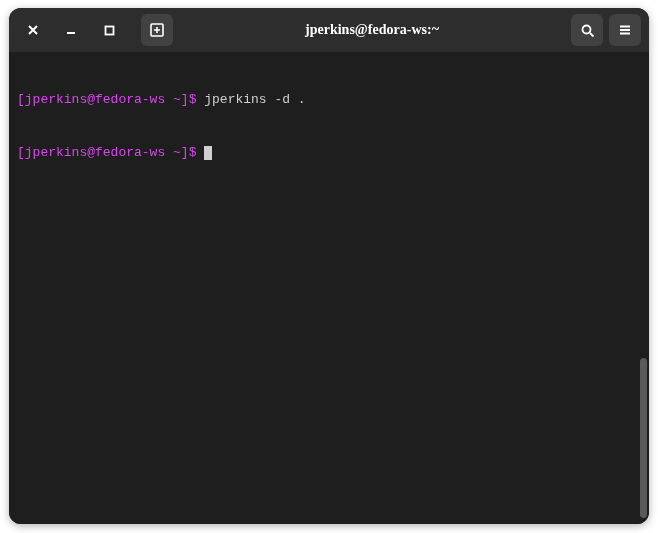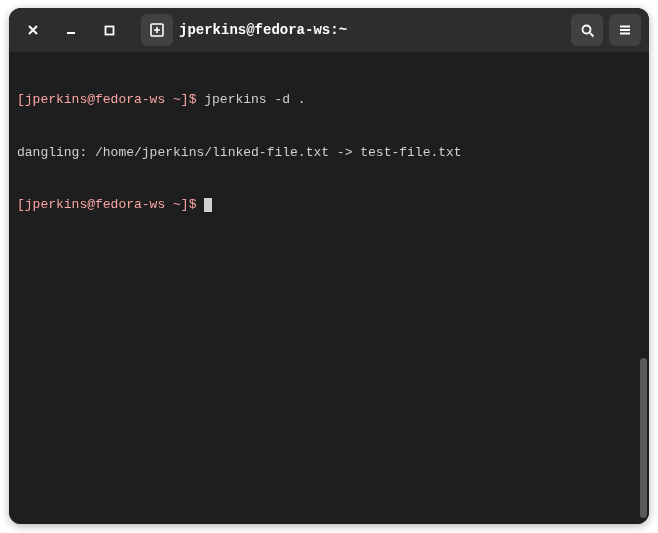--- a/index.html
+++ b/index.html
@@ -42,23 +42,23 @@
       justify-content: center;
       color: #ffffff;
       cursor: pointer;
     }
     .titlebar-btn.newTab {
       background: #414141;
       margin-left: 10px;
     }
     .titlebar-title {
       flex: 1;
-      text-align: left;
+      text-align: center;
       color: #ffffff;
-      font-family: Liberation Mono, monospace;
+      font-family: Liberation Serif, serif;
       font-size: 14px;
       font-weight: 600;
     }
     .titlebar-right {
       display: flex;
       gap: 6px;
     }
     .titlebar-btn.boxed {
       background: #414141;
     }
@@ -71,21 +71,21 @@
       line-height: 1.35;
       font-family: 'Menlo', 'Consolas', 'Liberation Mono', monospace;
       position: relative;
       white-space: pre;
       overflow: hidden;
     }
     .line {
       white-space: pre;
     }
     .prompt {
-      color: #fca5a5;
+      color: #d946ef;
       margin-top: 34px;
     }
     .cursor {
       display: inline-block;
       width: 8px;
       height: 14px;
       background: #d0d0d0;
       vertical-align: text-bottom;
     }
     .scrollbar {
@@ -137,17 +137,16 @@
       </div>
       <div class="titlebar-btn boxed">
         <svg width="14" height="14" viewBox="0 0 14 14">
             <path d="M2 3.5 L12 3.5 M2 7 L12 7 M2 10.5 L12 10.5" stroke="#fff" stroke-width="1.8"></path>
           </svg>
       </div>
     </div>
   </div>
   <div class="terminal-body">
     <div class="line"><span class="prompt">[jperkins@fedora-ws ~]$ </span><span>jperkins -d .</span></div>
-    <div class="line"><span>dangling: /home/jperkins/linked-file.txt -&gt; test-file.txt</span></div>
     <div class="line"><span class="prompt">[jperkins@fedora-ws ~]$ </span><span class="cursor"></span></div>
     <div class="scrollbar"></div>
   </div>
 </div>
 
 </body></html>

